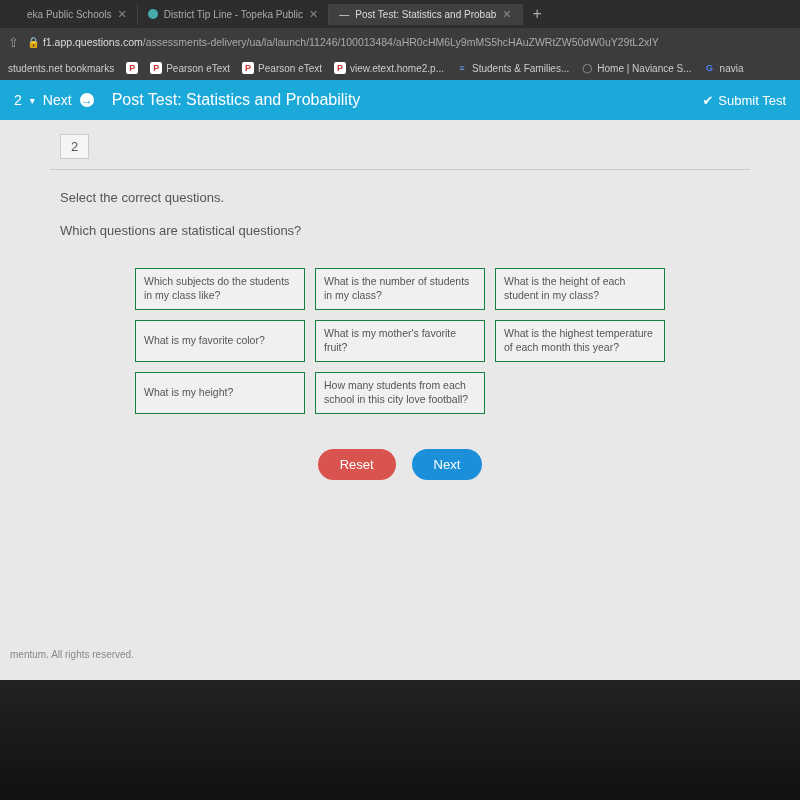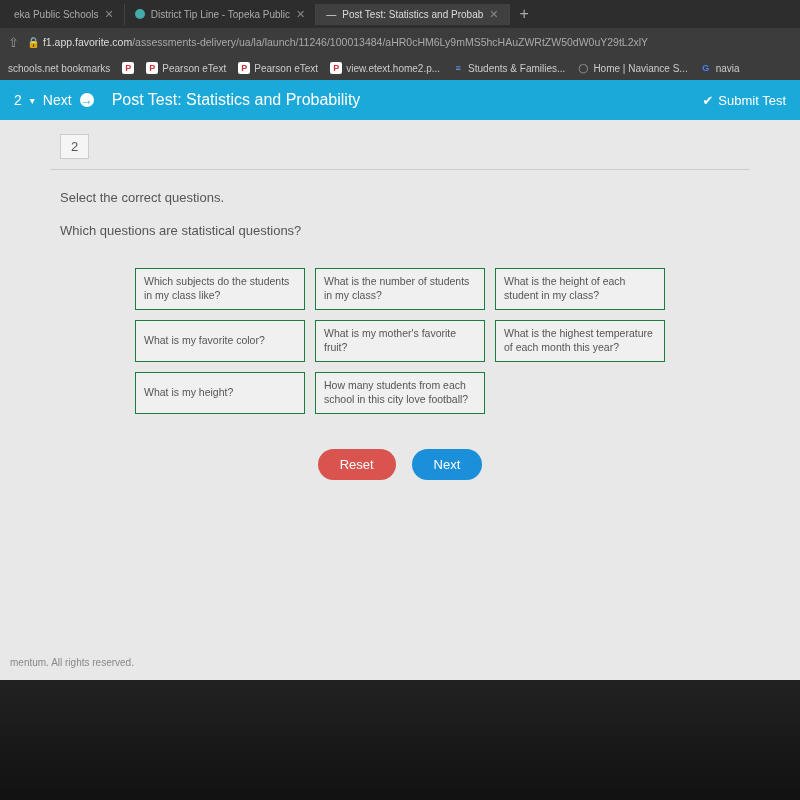--- a/index.html
+++ b/index.html
@@ -11,21 +11,21 @@
       overflow: hidden;
     }
     .browser-chrome {
       background: #3c3c3c;
       color: #ccc;
     }
     .tab-bar {
       display: flex;
       align-items: center;
       background: #2d2d2d;
-      padding: 0 4px;
+      padding: 0 17px;
       height: 28px;
     }
     .tab {
       display: flex;
       align-items: center;
       padding: 4px 10px;
       font-size: 10px;
       color: #aaa;
       border-right: 1px solid #444;
       gap: 6px;
@@ -188,21 +188,21 @@
       border: none;
       color: #fff;
       font-size: 13px;
       cursor: pointer;
       text-align: center;
     }
     .btn-reset { background: #d9534f; }
     .btn-next { background: #1b8fd9; }
     .footer {
       position: absolute;
-      bottom: 12px;
+      bottom: 20px;
       left: 10px;
       font-size: 10px;
       color: #888;
     }
     .laptop-bottom {
       background: linear-gradient(#222, #111);
       height: 120px;
     }
   </style>
 </head>
@@ -224,27 +224,27 @@
       <span>Post Test: Statistics and Probab</span>
       <span class="tab-close">✕</span>
     </div>
     <div class="new-tab">+</div>
   </div>
 
   <div class="address-bar">
     <span class="nav-icon">⇧</span>
     <div class="url-bar">
       <span class="locked">🔒</span>
-      <span class="domain">f1.app.favorite.com</span><span>/assessments-delivery/ua/la/launch/11246/100013484/aHR0cHM6Ly9mMS5hcHAuZWRtZW50dW0uY29tL2xlY</span>
+      <span class="domain">f1.app.questions.com</span><span>/assessments-delivery/ua/la/launch/11246/100013484/aHR0cHM6Ly9mMS5hcHAuZWRtZW50dW0uY29tL2xlY</span>
     </div>
   </div>
 
   <div class="bookmarks-bar">
     <div class="bookmark">
-      <span>schools.net bookmarks</span>
+      <span>students.net bookmarks</span>
     </div>
     <div class="bookmark">
       <span class="bookmark-icon p-icon">P</span>
     </div>
     <div class="bookmark">
       <span class="bookmark-icon p-icon">P</span>
       <span>Pearson eText</span>
     </div>
     <div class="bookmark">
       <span class="bookmark-icon p-icon">P</span>

